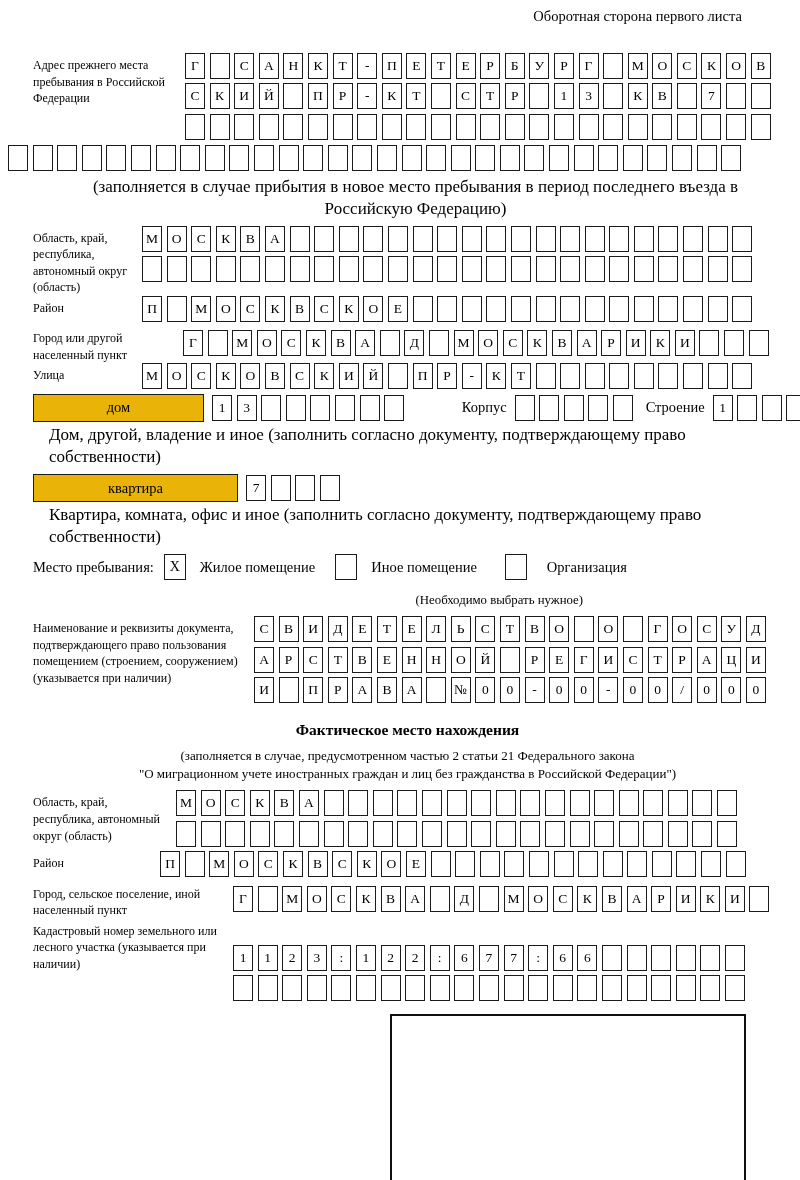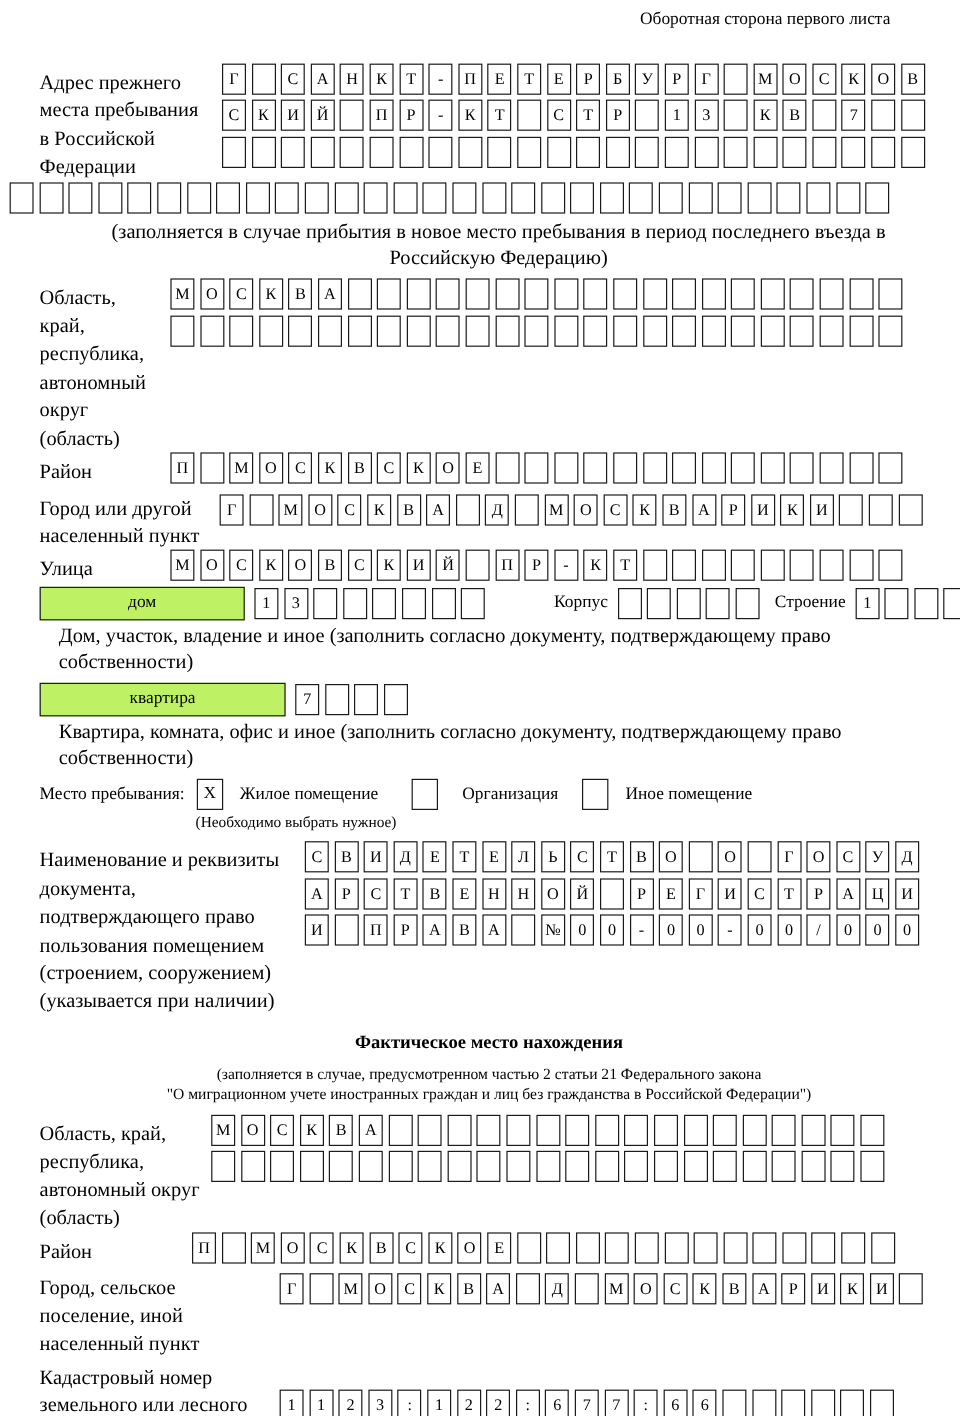--- a/index.html
+++ b/index.html
@@ -1,42 +1,42 @@
 <!DOCTYPE html>
 <html><head>
 <meta charset="utf-8">
 <style>
   html,body{margin:0;padding:0;background:#fff;color:#000;}
   body{width:800px;height:1180px;font-family:"Liberation Serif","DejaVu Serif",serif;overflow:hidden;}
   .page{padding:8px 18px 0 33px;position:relative;box-sizing:border-box;width:800px;}
   .hdr{text-align:right;font-size:14.5px;padding-right:40px;margin-bottom:28px;}
   .frow{display:flex;align-items:flex-start;}
-  .lbl{font-size:17px;line-height:1.38;flex:none;box-sizing:border-box;padding-right:8px;padding-top:4px;}
+  .lbl{font-size:12px;line-height:1.38;flex:none;box-sizing:border-box;padding-right:8px;padding-top:4px;}
   .lbl-prev{width:152px;}
   .lbl-109{width:109px;}
   .lbl-150{width:150px;}
   .lbl-221{width:221px;}
   .lbl-143{width:143px;}
   .lbl-127{width:127px;}
   .lbl-200{width:200px;}
   .grids{display:flex;flex-direction:column;}
   .gridrow{display:flex;margin-bottom:4.4px;}
   .cell{width:20px;height:26px;border:1.5px solid #1b1b1b;margin-right:4.6px;display:inline-flex;align-items:center;justify-content:center;font-size:13.5px;box-sizing:border-box;flex:none;background:#fff;}
   .overflow{margin-left:-25px;margin-top:1px;}
   .cap{font-size:17px;line-height:1.3;margin:2px 0 6px 16px;}
   .center{text-align:center;}
   .sec-title{font-weight:bold;font-size:15.5px;text-align:center;margin:8px 0 8px 0;}
-  .boxlbl{height:28px;border:1.5px solid #1b1b1b;display:inline-flex;align-items:center;justify-content:center;font-size:14.5px;box-sizing:border-box;margin-right:8px;flex:none;background:#bef264;}
+  .boxlbl{height:28px;border:1.5px solid #1b1b1b;display:inline-flex;align-items:center;justify-content:center;font-size:14.5px;box-sizing:border-box;margin-right:8px;flex:none;background:#eab308;}
   .dom-box{width:171px;}
   .kv-box{width:205px;}
   .inline-lbl{font-size:14.5px;padding:4px 8px 0 8px;flex:none;}
   .chk{width:22px;height:26px;border:1.5px solid #1b1b1b;display:inline-flex;align-items:center;justify-content:center;font-size:14px;box-sizing:border-box;margin:0 14px 0 10px;flex:none;background:#fff;}
   .mesto{display:flex;align-items:center;margin-top:6px;font-size:14.5px;}
   .mesto .opt{display:flex;align-items:center;}
-  .mesto-note{font-size:12.8px;text-align:left;width:420px;margin-left:130px;margin-top:3px;}
+  .mesto-note{font-size:12.8px;text-align:right;width:420px;margin-left:130px;margin-top:13px;}
   .fact-cap{font-size:13px;text-align:center;line-height:1.35;margin:0 0 8px 0;}
   .stamp-wrap{margin-left:357px;margin-top:8px;}
   .stamp-box{width:356px;height:175px;border:2px solid #111;box-sizing:border-box;background:#fff;}
   .mb2{margin-bottom:2px;}
   .mt4{margin-top:4px;}
 </style>
 </head>
 <body>
 
 <div class="page">
@@ -334,46 +334,46 @@
         <span class="cell"></span>
       </span>
     <span class="inline-lbl" style="padding-top:0;">Строение</span>
     <span class="gridrow" style="margin-bottom:0;">
         <span class="cell">1</span>
         <span class="cell"></span>
         <span class="cell"></span>
         <span class="cell"></span>
       </span>
   </div>
-  <div class="cap">Дом, участок, владение и иное (заполнить согласно документу, подтверждающему право собственности)</div>
+  <div class="cap">Дом, другой, владение и иное (заполнить согласно документу, подтверждающему право собственности)</div>
 
   <div class="frow mb2" style="align-items:center;">
     <span class="boxlbl kv-box">квартира</span>
     <span class="gridrow" style="margin-bottom:0;">
         <span class="cell">7</span>
         <span class="cell"></span>
         <span class="cell"></span>
         <span class="cell"></span>
       </span>
   </div>
   <div class="cap">Квартира, комната, офис и иное (заполнить согласно документу, подтверждающему право собственности)</div>
 
   <div class="mesto">
     <span>Место пребывания:</span>
     <span class="opt">
       <span class="chk">X</span>
       <span>Жилое помещение</span>
     </span>
     <span class="opt">
+      <span class="chk" style="margin-left:20px;"></span>
+      <span>Иное помещение</span>
+    </span>
+    <span class="opt">
       <span class="chk" style="margin-left:28px;margin-right:20px;"></span>
       <span>Организация</span>
-    </span>
-    <span class="opt">
-      <span class="chk" style="margin-left:20px;"></span>
-      <span>Иное помещение</span>
     </span>
   </div>
   <div class="mesto-note">(Необходимо выбрать нужное)</div>
 
   <div class="frow" style="margin-top:8px;">
     <div class="lbl lbl-221">Наименование и реквизиты документа, подтверждающего право пользования помещением (строением, сооружением) (указывается при наличии)</div>
     <div class="grids">
       <div class="gridrow">
           <span class="cell">С</span>
           <span class="cell">В</span>

